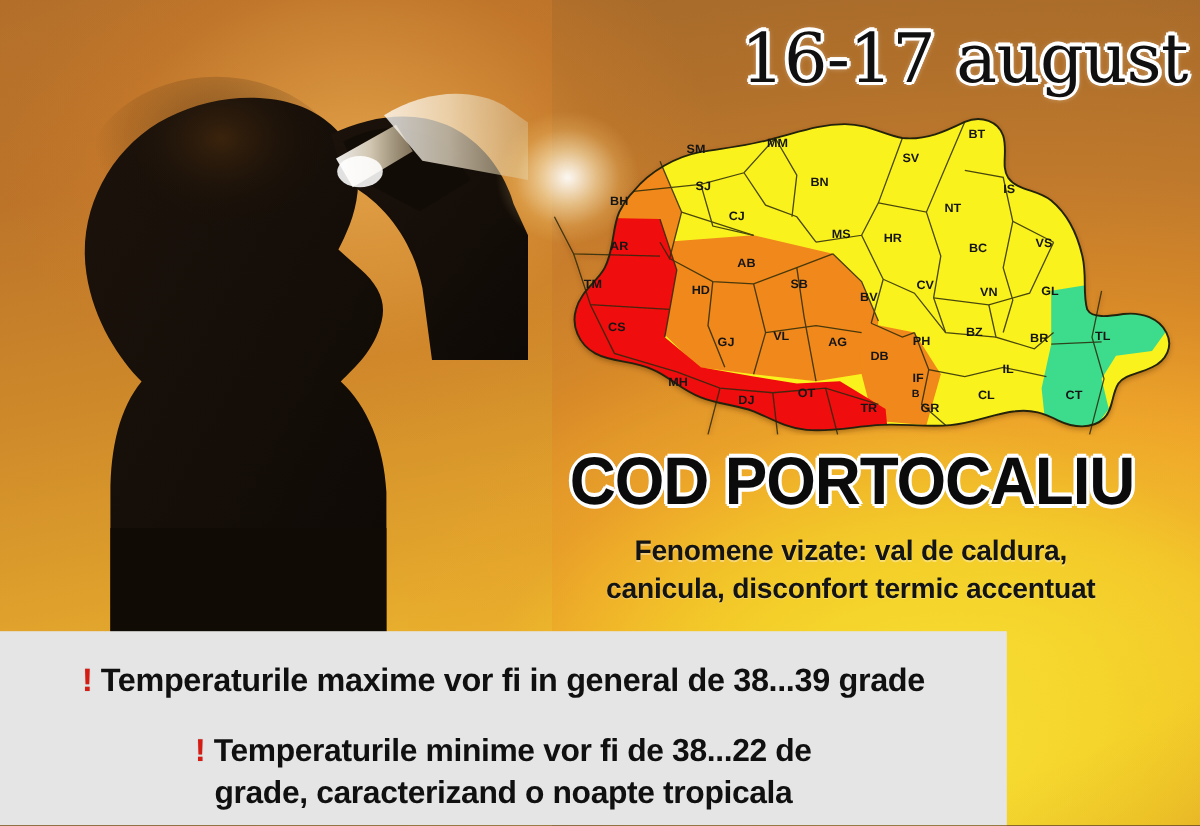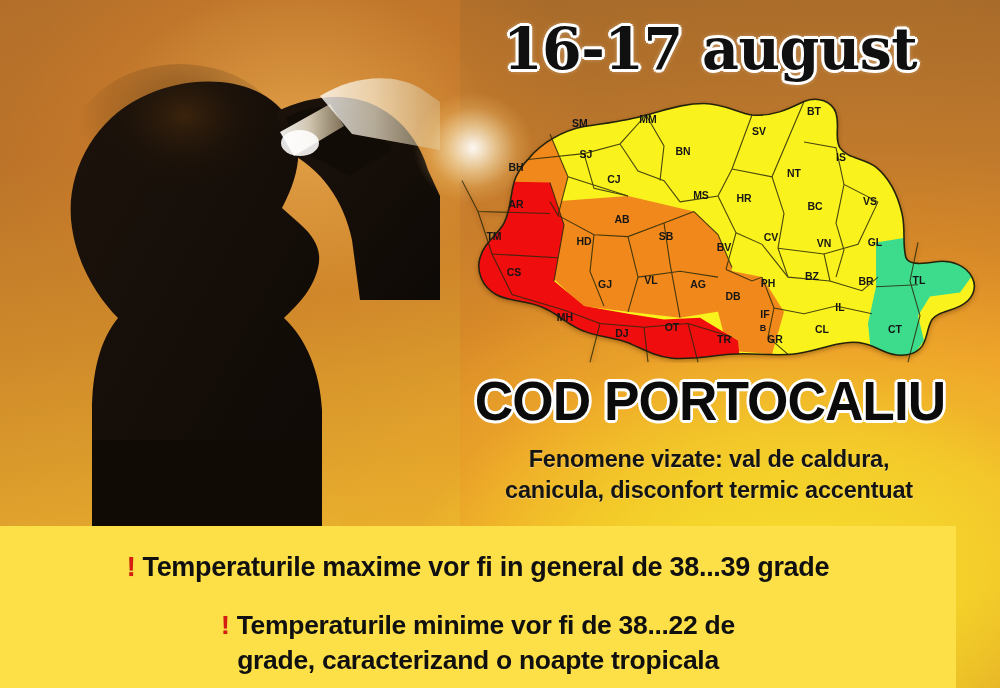--- a/index.html
+++ b/index.html
@@ -29,23 +29,23 @@
     background:radial-gradient(closest-side, rgba(255,255,255,.95), rgba(255,244,205,.55) 32%, rgba(255,220,140,.20) 58%, rgba(255,200,110,0) 80%);
     filter:blur(1px);pointer-events:none;}
 
   
   .silhouette{position:absolute;left:0;top:0;width:440px;height:535px;}
   .silhouette svg{display:block;width:100%;height:100%;}
 
   
   .date-title{
     position:absolute;left:430px;top:18px;width:560px;height:62px;
-    font-family:"DejaVu Serif",serif;font-weight:700;
+    font-family:"DejaVu Serif",serif;font-weight:400;
     font-size:57px;line-height:62px;letter-spacing:-0.5px;
-    color:#101010;text-align:center;white-space:nowrap;
+    color:#101010;text-align:right;white-space:nowrap;
     text-shadow:
       -2px -2px 0 #fff, 2px -2px 0 #fff, -2px 2px 0 #fff, 2px 2px 0 #fff,
       -3px 0 0 #fff, 3px 0 0 #fff, 0 -3px 0 #fff, 0 3px 0 #fff,
       0 0 6px rgba(255,255,255,.85);
   }
 
   
   .map-wrap{position:absolute;left:432px;top:88px;width:550px;height:275px;}
   .map-wrap svg{display:block;width:100%;height:100%;}
   .cty-label{font-family:"Liberation Sans",sans-serif;font-weight:700;
@@ -67,22 +67,22 @@
   .subtitle{
     position:absolute;left:414px;top:444px;width:590px;
     text-align:center;color:#141414;
     font-family:"Liberation Sans",sans-serif;font-weight:700;
     font-size:23.5px;line-height:31px;letter-spacing:-0.2px;
     text-shadow:0 1px 0 rgba(255,255,255,.35);
   }
   .subtitle div{white-space:nowrap;}
 
   
-  .banner{position:absolute;left:0;bottom:0;width:956px;height:162px;
-    background:#fde047;}
+  .banner{position:absolute;left:0;bottom:0;width:839px;height:162px;
+    background:#e5e5e5;}
   .banner-line{position:absolute;width:100%;text-align:center;
     color:#101010;font-family:"Liberation Sans",sans-serif;font-weight:700;
     letter-spacing:-0.3px;}
   .bl1{top:24px;font-size:27px;line-height:34px;white-space:nowrap;}
   .bl2{top:82px;font-size:26.5px;line-height:35px;}
   .bl2 .l2a,.bl2 .l2b{display:block;white-space:nowrap;}
   .bang{color:#d61b12;font-weight:700;margin-right:7px;
         text-shadow:0 0 1px rgba(0,0,0,.25);}
 </style>
 </head>

